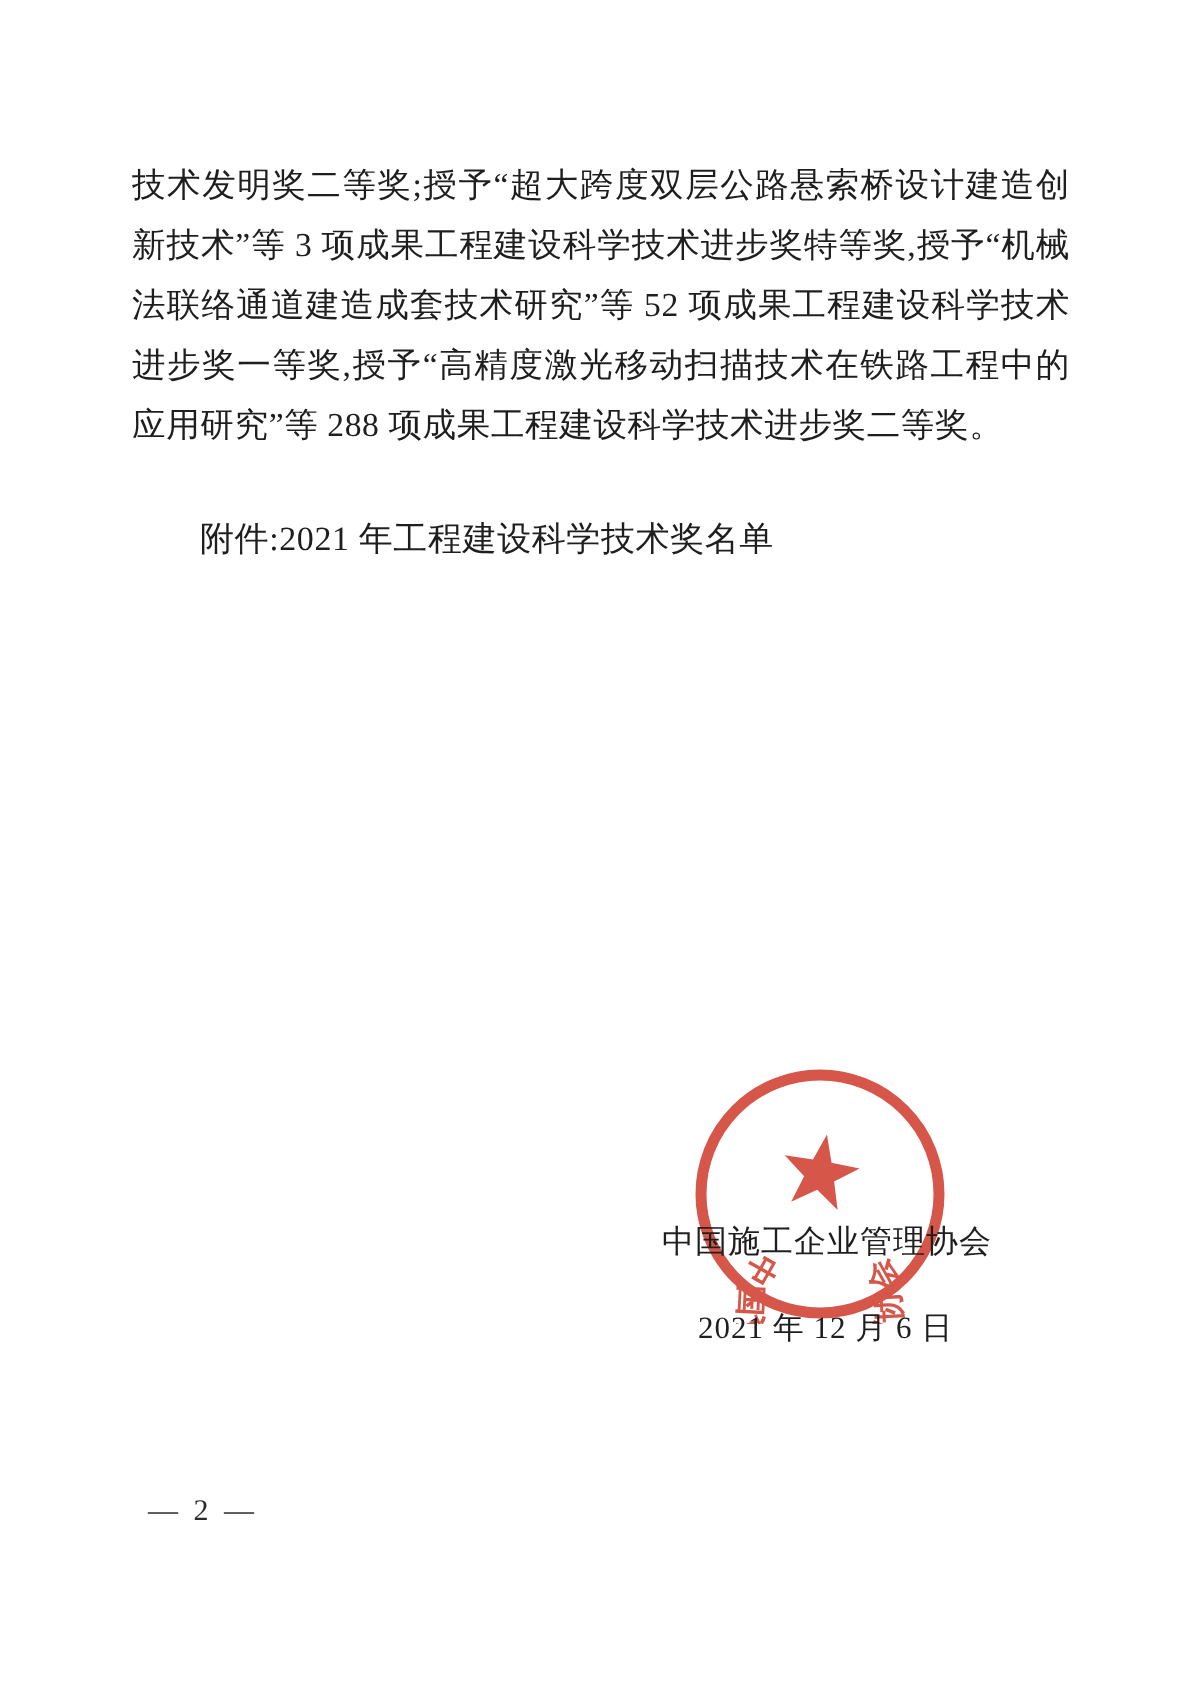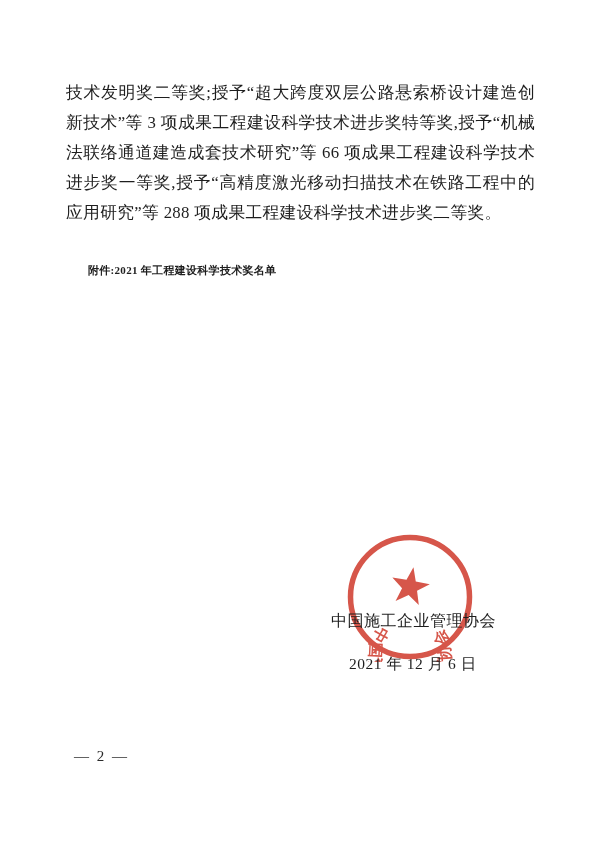--- a/index.html
+++ b/index.html
@@ -24,24 +24,23 @@
     font-size: 16.8px;
     line-height: 30px;
     text-align: justify;
     text-justify: inter-character;
     letter-spacing: 0.3px;
   }
   .para.indent { text-indent: 2em; }
   .attachment {
     margin-top: 27px;
     text-indent: 2em;
-    font-size: 11px;
+    font-size: 17px;
     line-height: 30px;
     letter-spacing: 0.3px;
-    font-weight: bold;
   }
   .seal {
     position: absolute;
     left: 344px;
     top: 534px;
     width: 132px;
     height: 128px;
     opacity: 0.85;
     z-index: 1;
   }
@@ -76,21 +75,21 @@
     letter-spacing: 2px;
     color: #2a2a2a;
   }
 </style>
 </head>
 <body>
 
 <div class="page">
 
   <div class="body-text">
-    <p class="para">技术发明奖二等奖;授予“超大跨度双层公路悬索桥设计建造创新技术”等 3 项成果工程建设科学技术进步奖特等奖,授予“机械法联络通道建造成套技术研究”等 66 项成果工程建设科学技术进步奖一等奖,授予“高精度激光移动扫描技术在铁路工程中的应用研究”等 288 项成果工程建设科学技术进步奖二等奖。</p>
+    <p class="para">技术发明奖二等奖;授予“超大跨度双层公路悬索桥设计建造创新技术”等 3 项成果工程建设科学技术进步奖特等奖,授予“机械法联络通道建造成套技术研究”等 52 项成果工程建设科学技术进步奖一等奖,授予“高精度激光移动扫描技术在铁路工程中的应用研究”等 288 项成果工程建设科学技术进步奖二等奖。</p>
     <p class="attachment">附件:2021 年工程建设科学技术奖名单</p>
   </div>
 
   <div class="seal">
     <svg viewBox="0 0 132 128" width="132" height="128">
       <circle cx="66" cy="63" r="59.5" fill="none" stroke-width="5.5" stroke="#cf392b"></circle>
       <polygon points="66,33 70.7,46.5 85,46.8 73.6,55.5 77.8,69.2 66,61 54.2,69.2 58.4,55.5 47,46.8 61.3,46.5" transform="rotate(10 66 53)" fill="#cf392b"></polygon>
       <path id="sealArc" d="M 37.7,91.3 A 40,40 0 1 0 94.3,91.3" fill="none"></path>
       <text class="seal-arc-text" text-anchor="middle" fill="#cf392b">
         <textPath href="#sealArc" startOffset="50%">中国施工企业管理协会</textPath>

